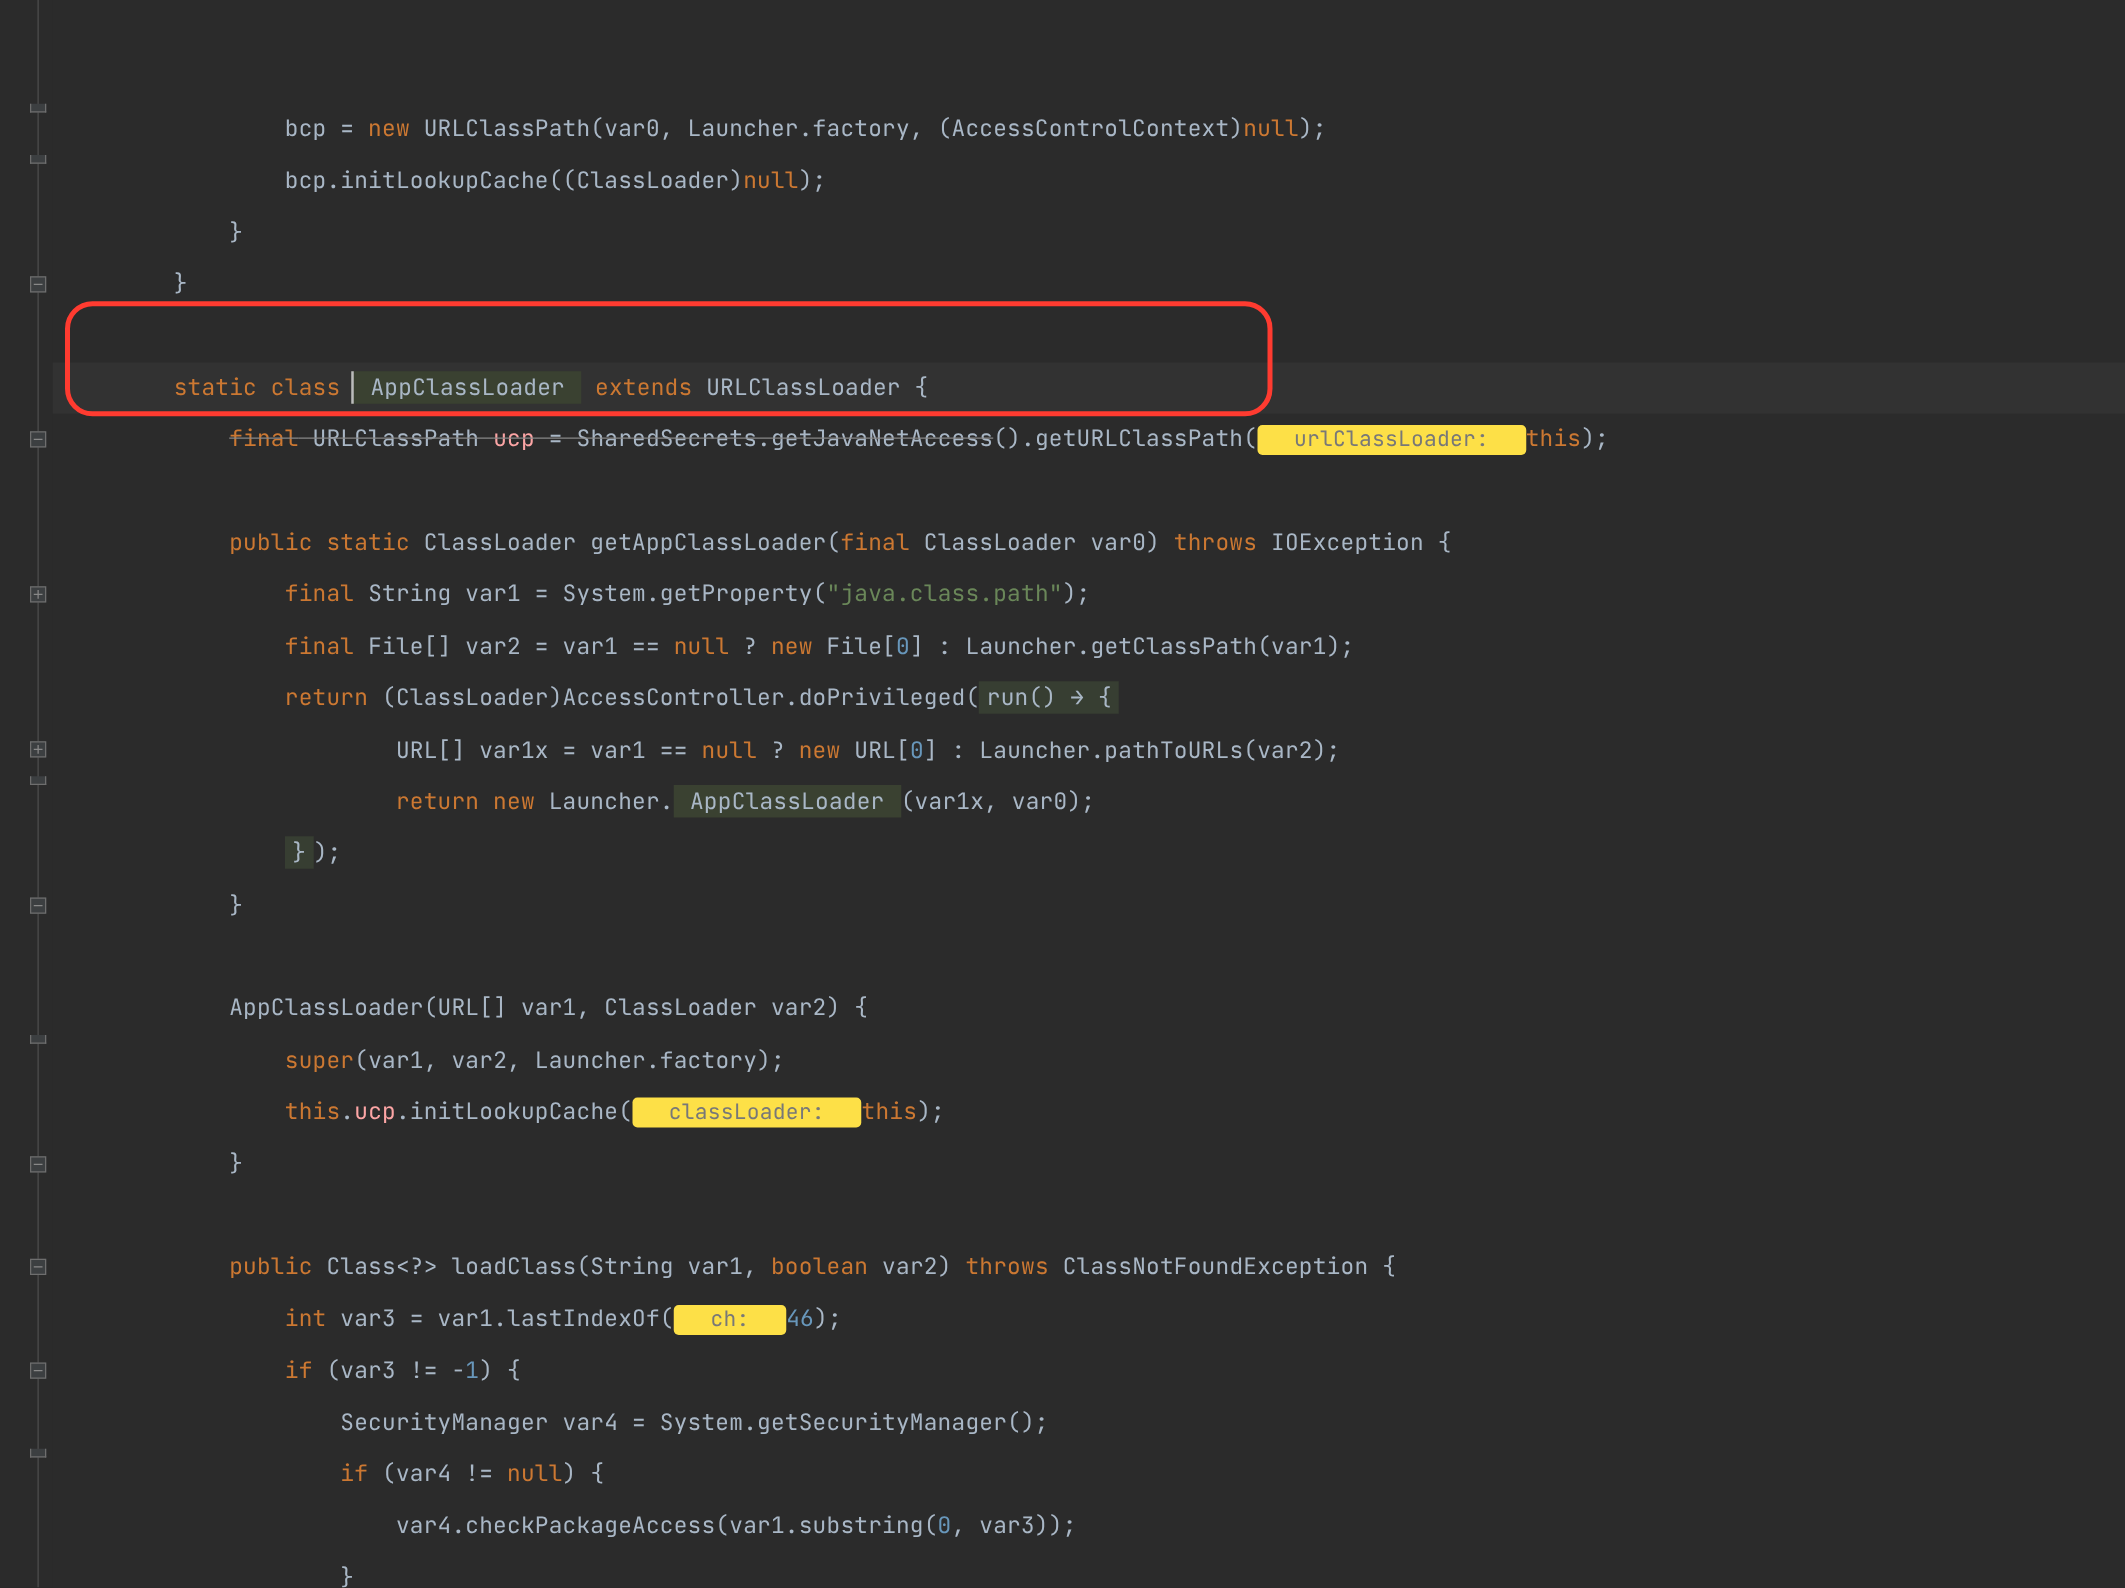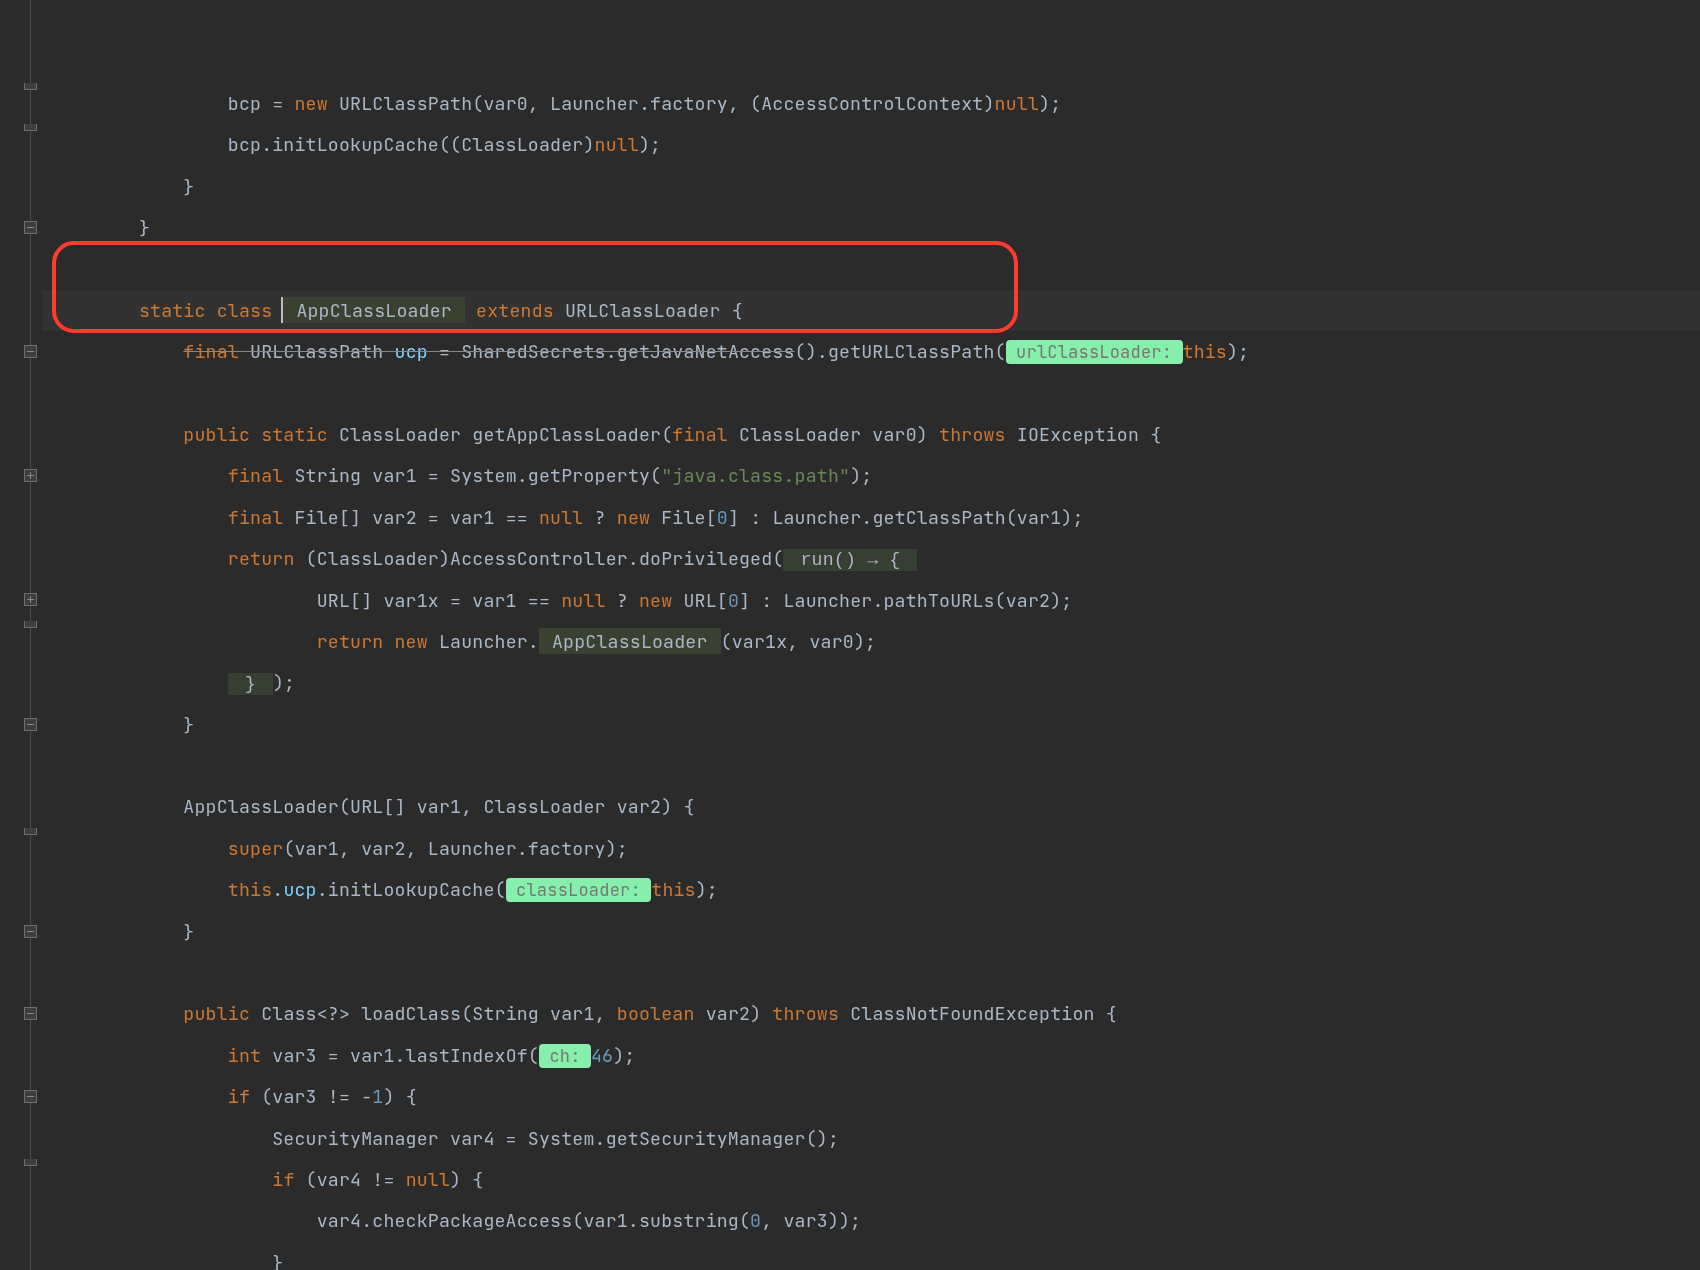--- a/index.html
+++ b/index.html
@@ -88,32 +88,31 @@
     height: 41.4px;
   }
   .highlight-line {
     background: #323232;
     margin-left: -8px;
     padding-left: 8px;
   }
   .kw { color: #cc7832; }
   .str { color: #6a8759; }
   .num { color: #6897bb; }
-  .field { color: #7dd3fc; }
+  .field { color: #fca5a5; }
   .inlay {
     color: #787878;
-    background: #86efac;
+    background: #fde047;
     border-radius: 4px;
-    padding: 1px 0;
+    padding: 1px 19px;
     font-size: 17px;
   }
   .lambda-hl {
     background: #373e32;
-    padding: 1px 17px;
-    font-family: Liberation Mono, monospace;
+    padding: 1px 6px;
   }
   .name-hl {
     background: #3a4131;
     padding: 1px 13px;
   }
   .strike { text-decoration: line-through; text-decoration-color: #888; }
   .cursor-bar {
     border-left: 2px solid #bbbbbb;
     margin-left: -2px;
   }

